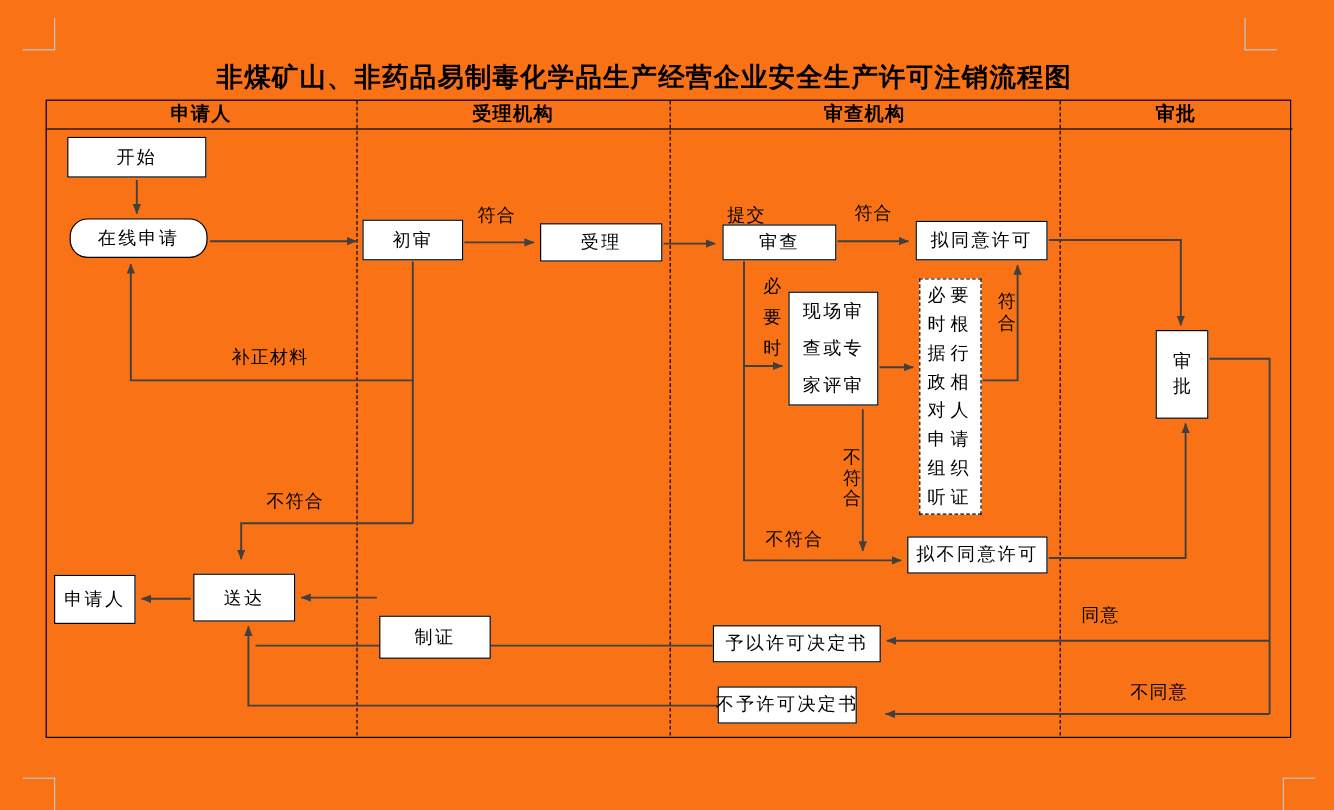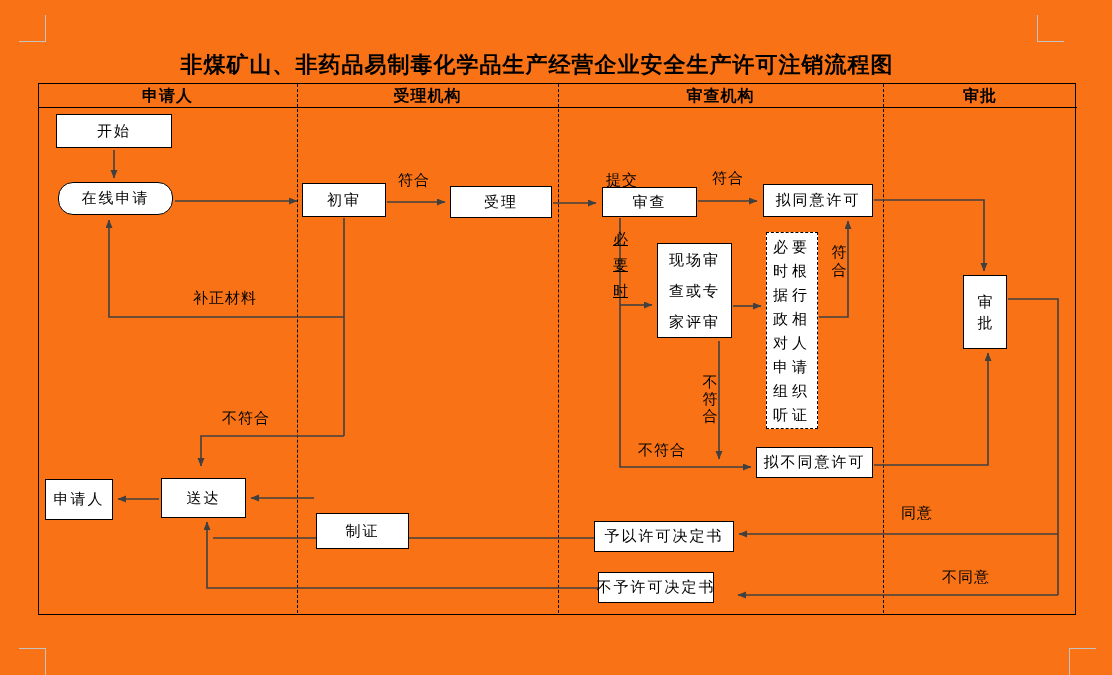--- a/index.html
+++ b/index.html
@@ -124,17 +124,17 @@
 
   <div class="lbl" style="left:414px;top:180px;">符合</div>
   <div class="lbl" style="left:582px;top:180px;margin-left:40px;">提交</div>
   <div class="lbl" style="left:728px;top:178px;">符合</div>
   <div class="lbl" style="left:225px;top:298px;">补正材料</div>
   <div class="lbl" style="left:246px;top:418px;">不符合</div>
   <div class="lbl" style="left:662px;top:450px;">不符合</div>
   <div class="lbl" style="left:917px;top:513px;">同意</div>
   <div class="lbl" style="left:966px;top:577px;">不同意</div>
 
-  <div class="vlbl" style="left:612px;top:226px;width:17px;line-height:26px;text-decoration:underline;">必要时</div>
+  <div class="vlbl" style="left:635px;top:226px;width:17px;line-height:26px;">必要时</div>
   <div class="vlbl" style="left:702px;top:373px;width:16px;line-height:17px;">不符合</div>
   <div class="vlbl" style="left:831px;top:243px;width:16px;line-height:18px;">符合</div>
 
 </div>
 
 </body></html>

